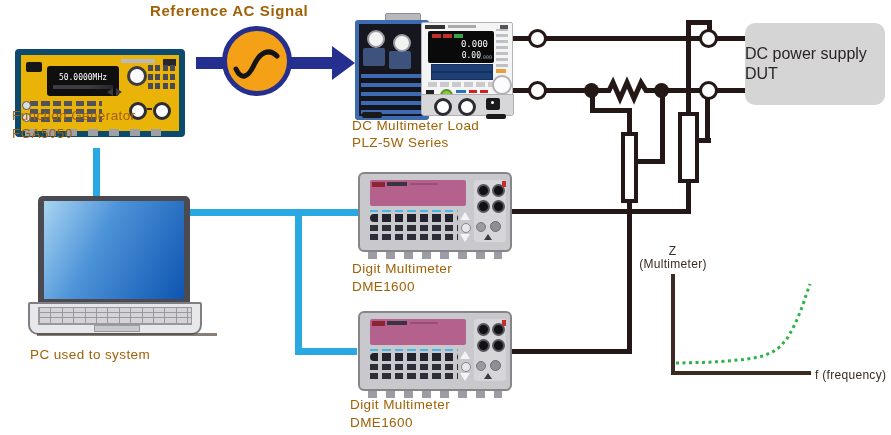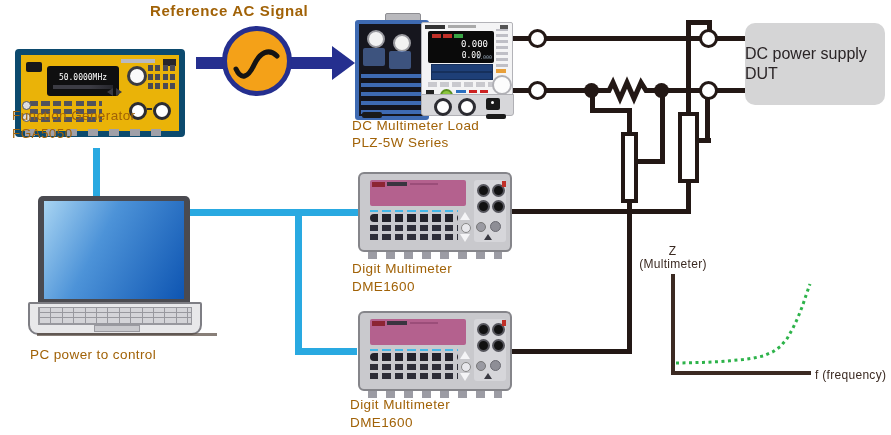--- a/index.html
+++ b/index.html
@@ -158,21 +158,21 @@
   <div class="abs" id="laptop">
     <div id="lt-screen">
       <div id="lt-glass"></div>
     </div>
     <div id="lt-base">
       <div id="lt-kb"></div>
       <div id="lt-pad"></div>
     </div>
     <div class="abs" style="left:12px;top:140px;width:180px;height:3px;background:#55493f;opacity:.7;"></div>
   </div>
-  <div class="lbl" style="left:30px;top:347px;width:165px;">PC power to control</div>
+  <div class="lbl" style="left:30px;top:347px;width:165px;">PC used to system</div>
 
   <div class="abs" style="left:385px;top:13px;width:34px;height:9px;background:#b9b9bd;border-radius:2px 2px 0 0;border:1px solid #8d8d92;"></div>
   <div id="load-sink" class="abs">
     <div class="sink-knob" style="left:8px;top:6px;"></div>
     <div class="sink-knob" style="left:34px;top:10px;"></div>
     <div class="sink-glass" style="left:4px;top:24px;"></div>
     <div class="sink-glass" style="left:30px;top:27px;"></div>
     <div id="load-slats"></div>
   </div>
   <div id="load-panel" class="abs">

